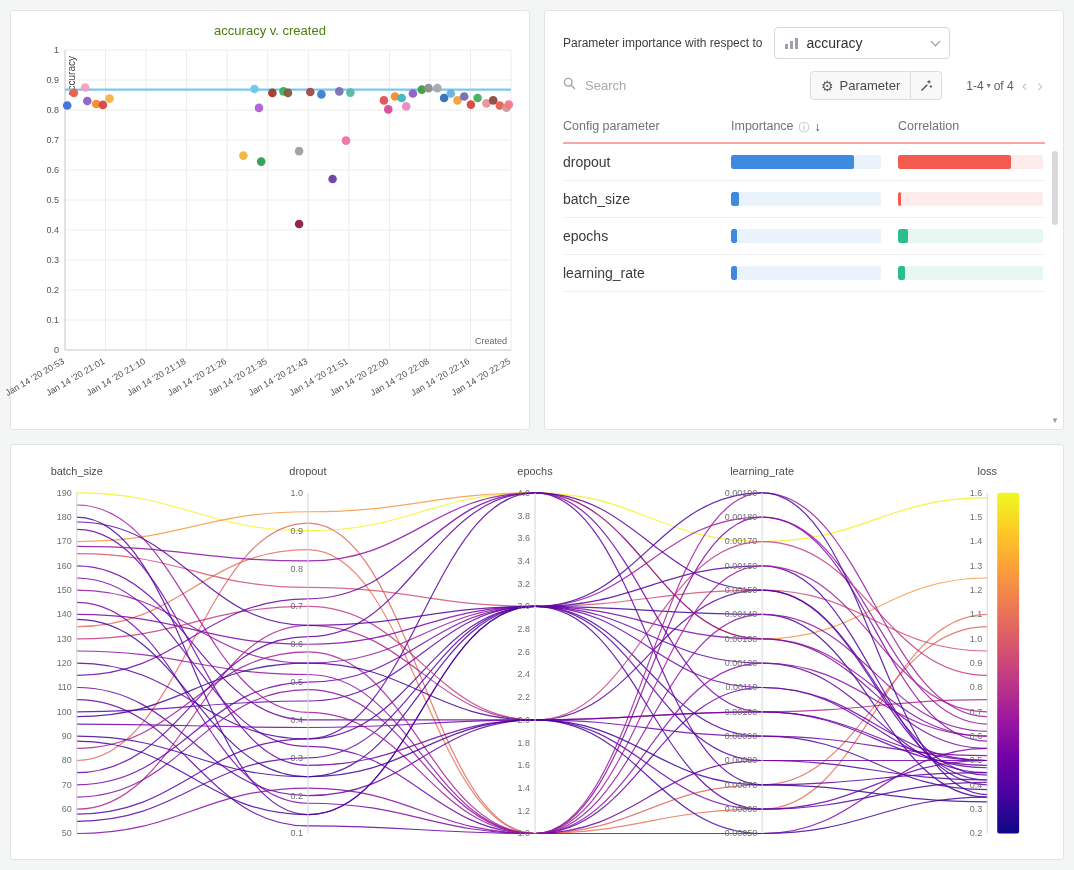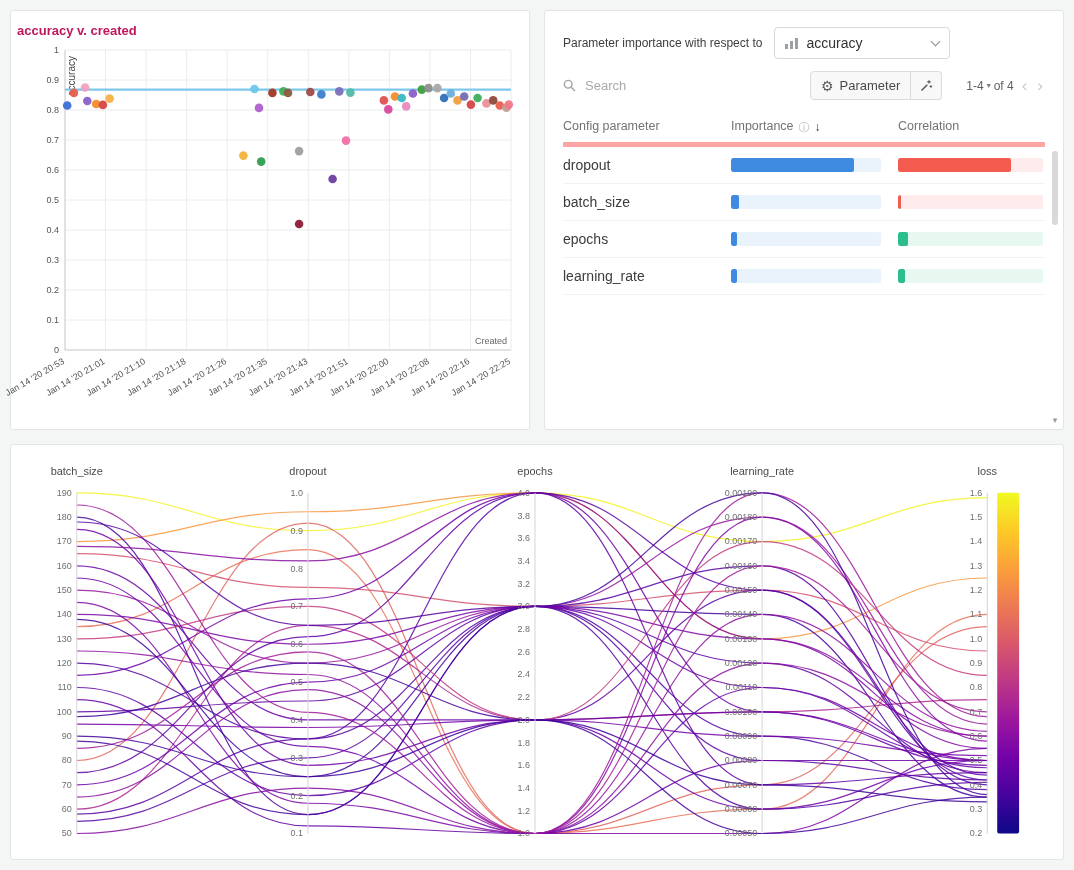--- a/index.html
+++ b/index.html
@@ -2,46 +2,46 @@
 <html><head>
 <meta charset="utf-8">
 <style>
   *{box-sizing:border-box}
   html,body{margin:0;padding:0}
   body{width:1074px;height:870px;background:#f4f5f5;font-family:"Liberation Sans",sans-serif;color:#3b3b3b;overflow:hidden}
   .page{width:1074px;height:870px;padding:10px;display:flex;flex-direction:column;gap:14px}
   .top-row{display:flex;gap:14px;height:420px}
   .panel{background:#fff;border:1px solid #e3e4e6;border-radius:3px}
   .scatter-panel{width:520px;padding:8px 6px 2px}
-  .chart-title{margin:4px 0 2px;text-align:left;font-size:13px;font-weight:700;color:#be185d}
+  .chart-title{margin:4px 0 2px;text-align:center;font-size:13px;font-weight:400;color:#4d7c0f}
   .chart-host{line-height:0}
   .chart-host svg{overflow:visible;display:block}
   .importance-panel{flex:1;padding:16px 18px 0 18px;position:relative;overflow:hidden}
   .parallel-panel{flex:1;padding:4px 8px;min-height:0}
 
   
   .imp-header{display:flex;align-items:center;gap:12px;margin-bottom:12px}
   .imp-header-text{font-size:12px;color:#3d3d3d}
   .metric-select{display:flex;align-items:center;gap:8px;border:1px solid #d8d8d8;border-radius:4px;padding:7px 10px;width:176px;cursor:pointer;background:#fff}
   .metric-value{flex:1;font-size:14px;color:#333}
   .chev{width:7px;height:7px;border-right:1.5px solid #8e8e8e;border-bottom:1.5px solid #8e8e8e;transform:rotate(45deg);margin-top:-4px}
   .imp-controls{display:flex;align-items:center;gap:8px;margin:4px 0 10px}
-  .search-box{display:flex;align-items:center;gap:7px;flex:1}
+  .search-box{display:flex;gap:7px;flex:1}
   .search-input{border:none;outline:none;font-size:13px;color:#333;width:140px;background:transparent;font-family:inherit}
   .search-input::placeholder{color:#a9a9a9}
   .right-controls{display:flex;align-items:center;gap:6px}
   .btn-group{display:flex}
   .btn{display:flex;align-items:center;gap:6px;background:#f8f8f8;border:1px solid #dcdcdc;color:#4a4a4a;font-size:13px;padding:6px 10px;cursor:pointer;font-family:inherit}
   .btn.params{border-radius:4px 0 0 4px}
   .btn.wand{border-radius:0 4px 4px 0;border-left:0;padding:6px 8px}
   .gear{font-size:14px;color:#5a5a5a;line-height:1}
   .page-info{display:flex;align-items:center;gap:3px;font-size:12px;color:#5f5f5f;margin-left:18px;white-space:nowrap}
   .pg-caret{font-size:8px;color:#7a7a7a}
   .pg-chev{color:#c9c9c9;font-size:17px;line-height:1;padding:0 2px;cursor:default}
-  .thead{display:flex;align-items:center;padding:9px 0;border-bottom:5px solid #fca5a5;font-size:12.5px;color:#737373}
+  .thead{display:flex;align-items:center;padding:9px 0;border-bottom:2px solid #fca5a5;font-size:12.5px;color:#737373}
   .c-param{width:168px}
   .c-imp{width:150px;margin-right:17px}
   .c-corr{width:145px}
   .imp-th{display:flex;align-items:flex-end;gap:5px}
   .info{color:#b3b3b3;font-size:11px;line-height:1}
   .sort{color:#2f2f2f;font-size:12px;font-weight:bold;line-height:1}
   .irow{display:flex;align-items:center;height:37px;border-bottom:1px solid #f1f1f1}
   .irow .c-param{font-size:14px;color:#3b3b3b}
   .track{height:14px;border-radius:2px;position:relative;overflow:hidden;width:100%}
   .fill{position:absolute;left:0;top:0;height:100%;border-radius:2px}

